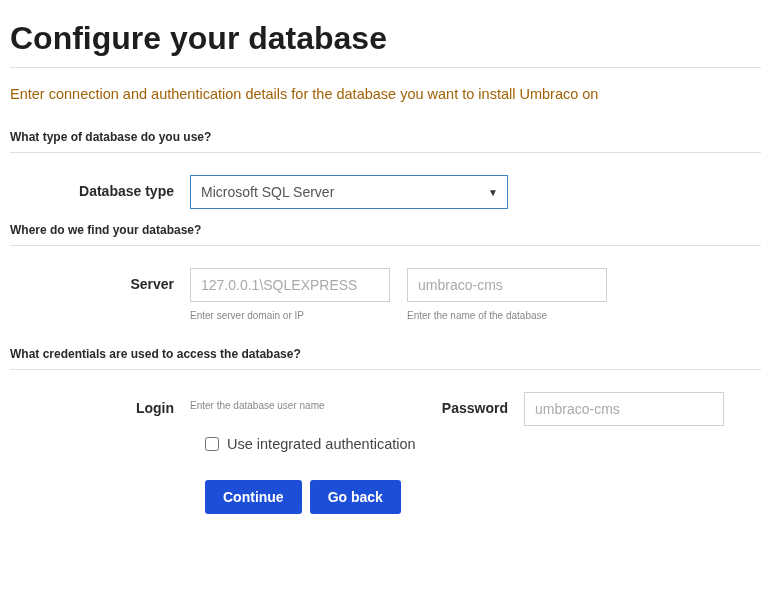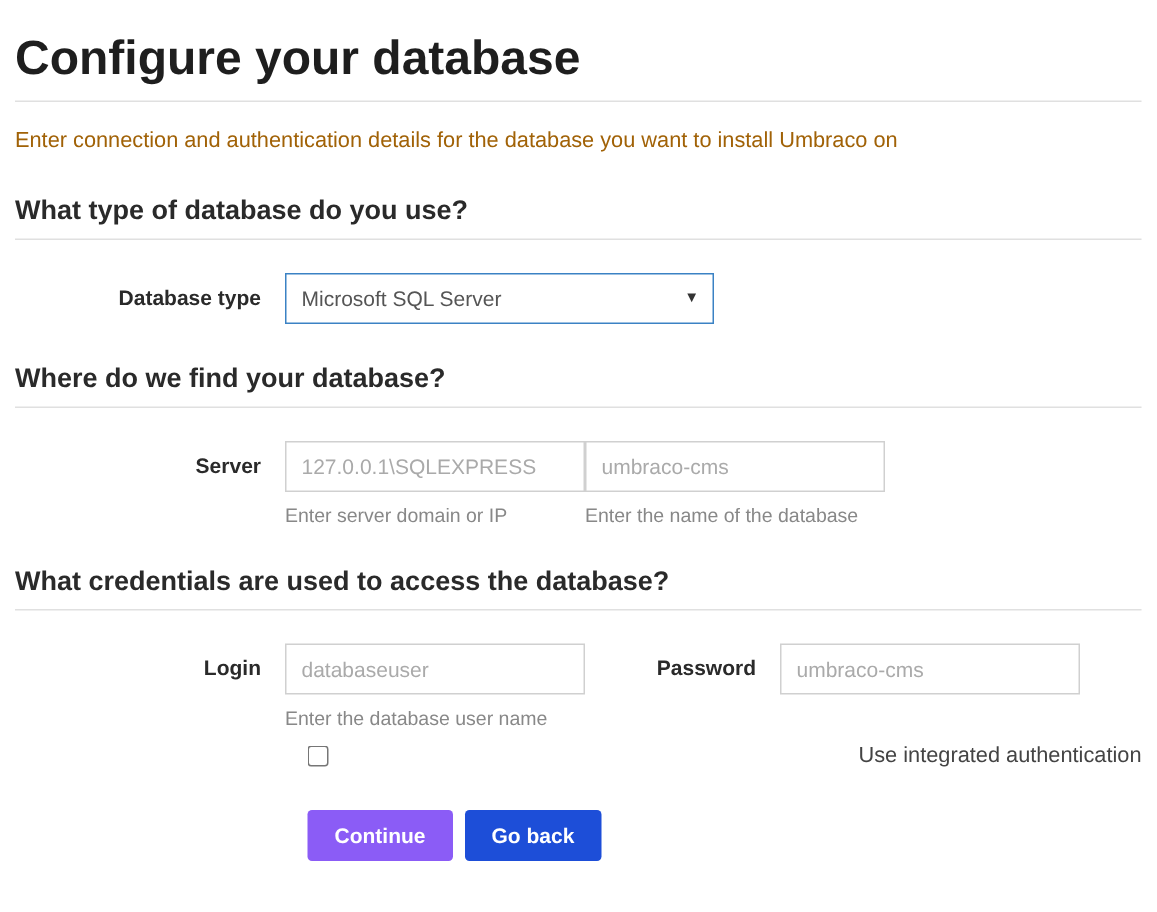--- a/index.html
+++ b/index.html
@@ -24,51 +24,51 @@
       border: none;
       border-top: 1px solid #e0e0e0;
       margin: 10px 0 18px 0;
     }
     .intro {
       font-size: 14.5px;
       color: #a16207;
       margin-bottom: 28px;
     }
     .section-label {
-      font-size: 18px;
+      font-size: 12px;
       font-weight: 700;
       color: #2a2a2a;
       margin-bottom: 8px;
     }
     .section-divider {
       border: none;
       border-top: 1px solid #e0e0e0;
       margin-bottom: 22px;
     }
     .form-row {
       display: flex;
       align-items: flex-start;
-      margin-bottom: 26px;
+      margin-bottom: 14px;
     }
     .field-label {
       width: 180px;
       text-align: right;
       padding-right: 16px;
       font-size: 14px;
       font-weight: 700;
       color: #2a2a2a;
       padding-top: 8px;
     }
     .field-body {
       display: flex;
       flex-direction: column;
     }
     .select-wrap {
       position: relative;
-      width: 286px;
+      width: 318px;
     }
     select {
       width: 100%;
       height: 34px;
       border: 1px solid #3b82c4;
       padding: 0 28px 0 10px;
       font-size: 14px;
       color: #555;
       background: #fff;
       appearance: none;
@@ -92,46 +92,45 @@
       padding: 16px 10px;
       font-size: 14px;
       color: #8b5cf6;
       background: #fff;
       border-radius: 0;
     }
     input::placeholder {
       color: #aaa;
     }
     .help-text {
-      font-size: 13px;
+      font-size: 10px;
       color: #888;
       margin-top: 8px;
     }
     .two-col {
       display: flex;
-      gap: 0;
+      gap: 17px;
       margin-bottom: 10px;
       justify-content: space-between;
     }
     .col-half {
       flex: 1;
       display: flex;
       align-items: flex-start;
     }
     .col-right .field-label {
       width: auto;
       min-width: 130px;
       padding-right: 16px;
     }
     .checkbox-row {
       display: flex;
       align-items: center;
       margin-left: 195px;
       margin-bottom: 28px;
-      justify-content: space-between;
     }
     .checkbox-row input[type="checkbox"] {
       width: 14px;
       height: 14px;
       margin-right: 8px;
     }
     .checkbox-row label {
       font-size: 14.5px;
       color: #444;
     }
@@ -144,21 +143,21 @@
       display: inline-block;
       padding: 9px 18px;
       font-size: 14px;
       font-weight: 700;
       color: #fff;
       border: none;
       border-radius: 3px;
       cursor: pointer;
     }
     .btn-primary {
-      background: #8b5cf6;
+      background: #1d4ed8;
     }
     .btn-secondary {
       background: #1d4ed8;
     }
   </style>
 </head>
 <body>
 
 <h1>Configure your database</h1>
 <hr class="divider">
@@ -198,21 +197,20 @@
   </div>
 </div>
 
 <p class="section-label">What credentials are used to access the database?</p>
 <hr class="section-divider">
 
 <div class="two-col" style="">
   <div class="col-half">
     <div class="field-label">Login</div>
     <div class="field-body">
-      <input type="text" placeholder="databaseuser" style="">
       <div class="help-text">Enter the database user name</div>
     </div>
   </div>
   <div class="col-half col-right">
     <div class="field-label">Password</div>
     <div class="field-body">
       <input type="text" placeholder="umbraco-cms" style="">
     </div>
   </div>
 </div>

